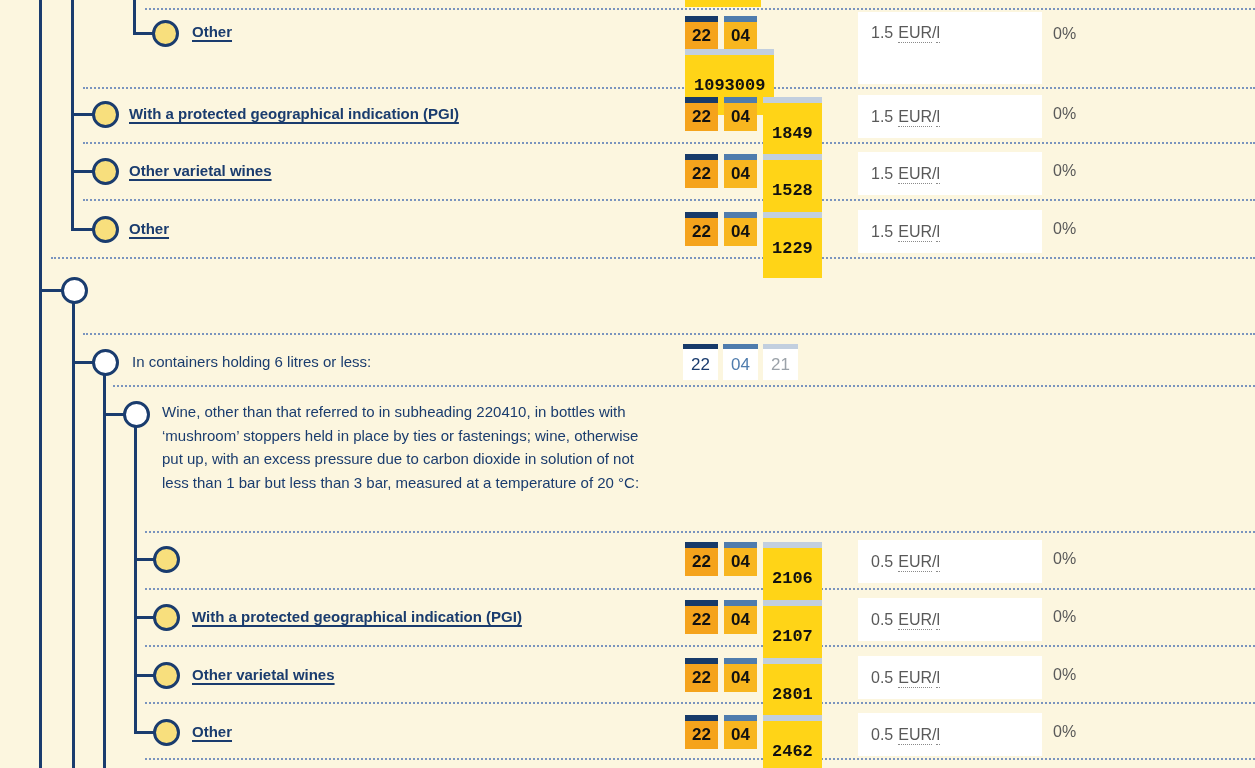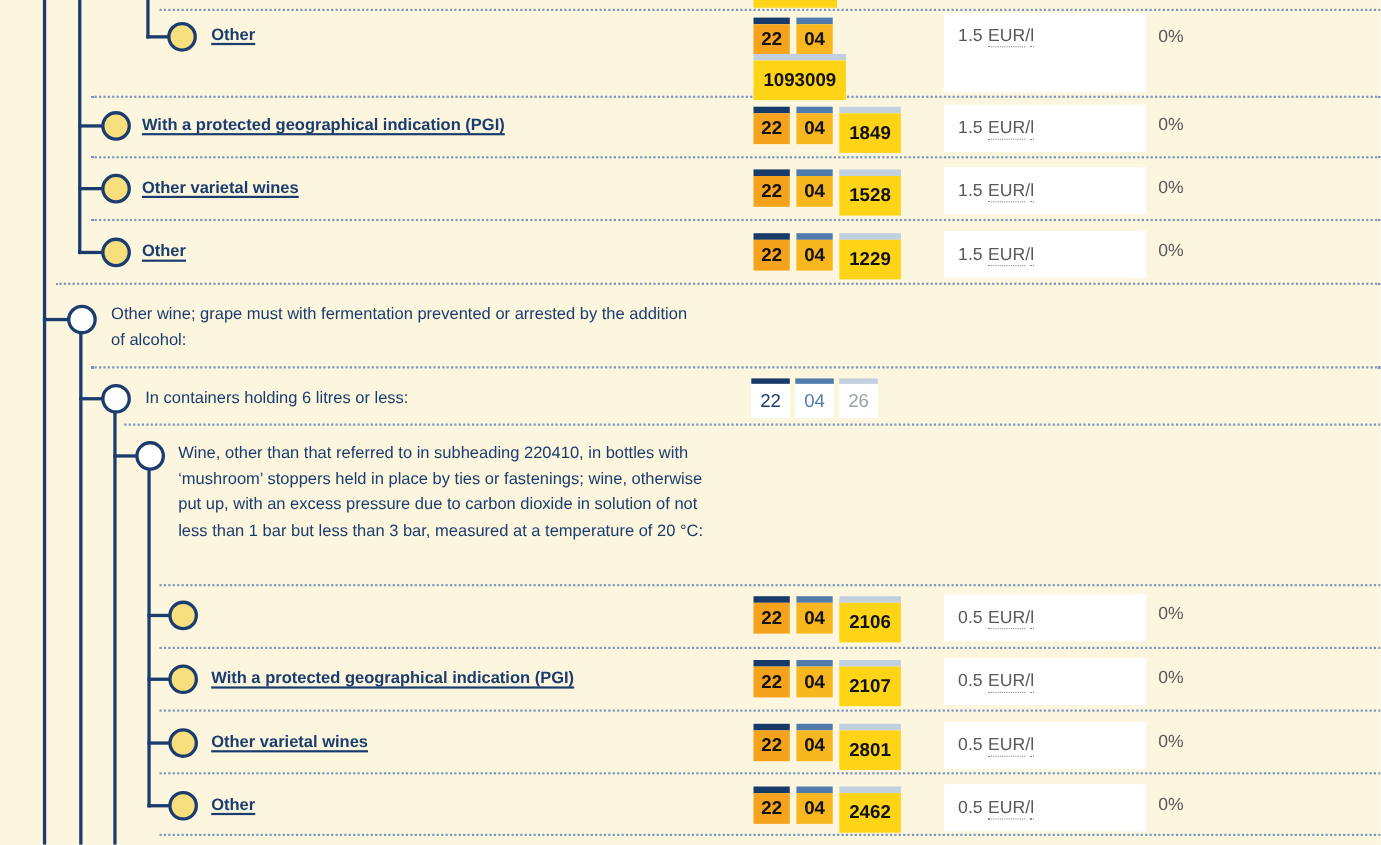--- a/index.html
+++ b/index.html
@@ -34,21 +34,21 @@
   .badge .bar{height:6px;}
   .badge .bbody{
     height:28px; display:flex; align-items:center; justify-content:center;
     font-size:17px; font-weight:bold; color:#111;
   }
   .badge.b-h{width:33px;} .badge.b-h .bar{background:var(--bar-heading,#173A69);}
   .badge.b-h .bbody{background:var(--badge-heading-bg,#F5A31C);}
   .badge.b-s{width:33px;} .badge.b-s .bar{background:var(--bar-subheading,#4F7CAD);}
   .badge.b-s .bbody{background:var(--badge-subheading-bg,#F8B61F);}
   .badge.b-c .bar{background:var(--bar-code,#C2CFDF);}
-  .badge.b-c .bbody{background:var(--badge-code-bg,#FFD417); padding:4px 9px;}
+  .badge.b-c .bbody{background:var(--badge-code-bg,#FFD417); padding:16px 9px;font-family:Liberation Mono, monospace;}
   
   .codebox{display:flex; flex-direction:column; width:35px;}
   .codebox .bar{height:5px;}
   .codebox .cbody{
     height:31px; background:#FFFFFF; display:flex; align-items:center; justify-content:center;
     font-size:17px;
   }
   .cb-h .bar{background:var(--bar-heading,#173A69);} .cb-h .cbody{color:var(--navy,#1A3C6E);}
   .cb-s .bar{background:var(--bar-subheading,#4F7CAD);} .cb-s .cbody{color:#4F7CAD;}
   .cb-t .bar{background:var(--bar-code,#C2CFDF);} .cb-t .cbody{color:#9BA2A9;}
@@ -184,36 +184,35 @@
         <div class="bar"></div>
         <div class="bbody">1229</div>
       </div>
   </div>
   <div class="dutycell" style="top:210px;height:43px;">
     <span class="duty-text"><span class="val">1.5</span><span class="abbr">EUR</span><span>/</span><span class="abbr">l</span></span>
   </div>
   <div class="pct" style="top:220px;">0%</div>
 
   <div class="node branch" style="left:61px;top:277px;"></div>
-  <div class="lbl-text" style="left:101px;top:274px;width:540px;">Other wine; grape must with fermentation prevented or arrested by the addition of alcohol:</div>
 
   <div class="node branch" style="left:92px;top:349px;"></div>
   <div class="lbl-text" style="left:132px;top:350px;">In containers holding 6 litres or less:</div>
   <div class="codeboxes" style="left:683px;top:344px;">
     <div class="codebox cb-h">
         <div class="bar"></div>
         <div class="cbody">22</div>
       </div>
     <div class="codebox cb-s">
         <div class="bar"></div>
         <div class="cbody">04</div>
       </div>
     <div class="codebox cb-t">
         <div class="bar"></div>
-        <div class="cbody">26</div>
+        <div class="cbody">21</div>
       </div>
   </div>
 
   <div class="node branch" style="left:123px;top:401px;"></div>
   <div class="lbl-text small" style="left:162px;top:400px;width:500px;">Wine, other than that referred to in subheading 220410, in bottles with ‘mushroom’ stoppers held in place by ties or fastenings; wine, otherwise put up, with an excess pressure due to carbon dioxide in solution of not less than 1 bar but less than 3 bar, measured at a temperature of 20 °C:</div>
 
   <div class="node" style="left:153px;top:546px;"></div>
   <div class="badges" style="left:685px;top:542px;">
     <div class="badge b-h">
         <div class="bar"></div>

